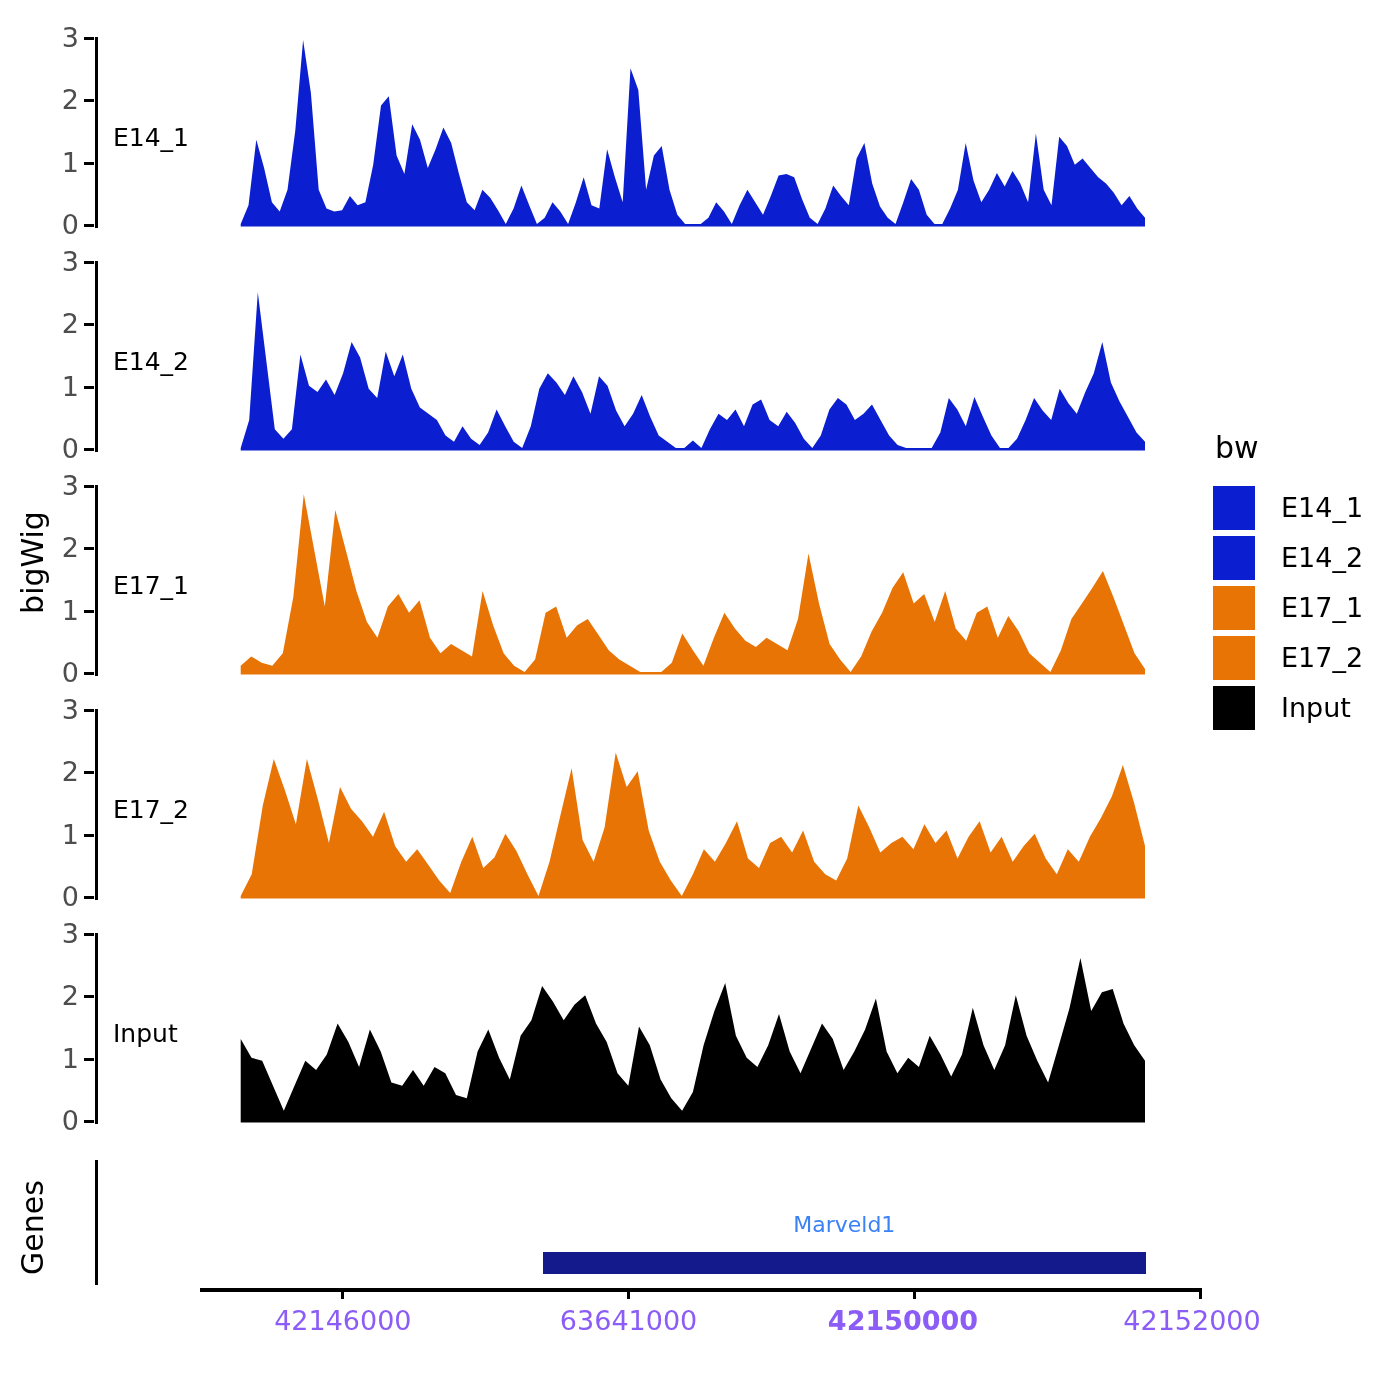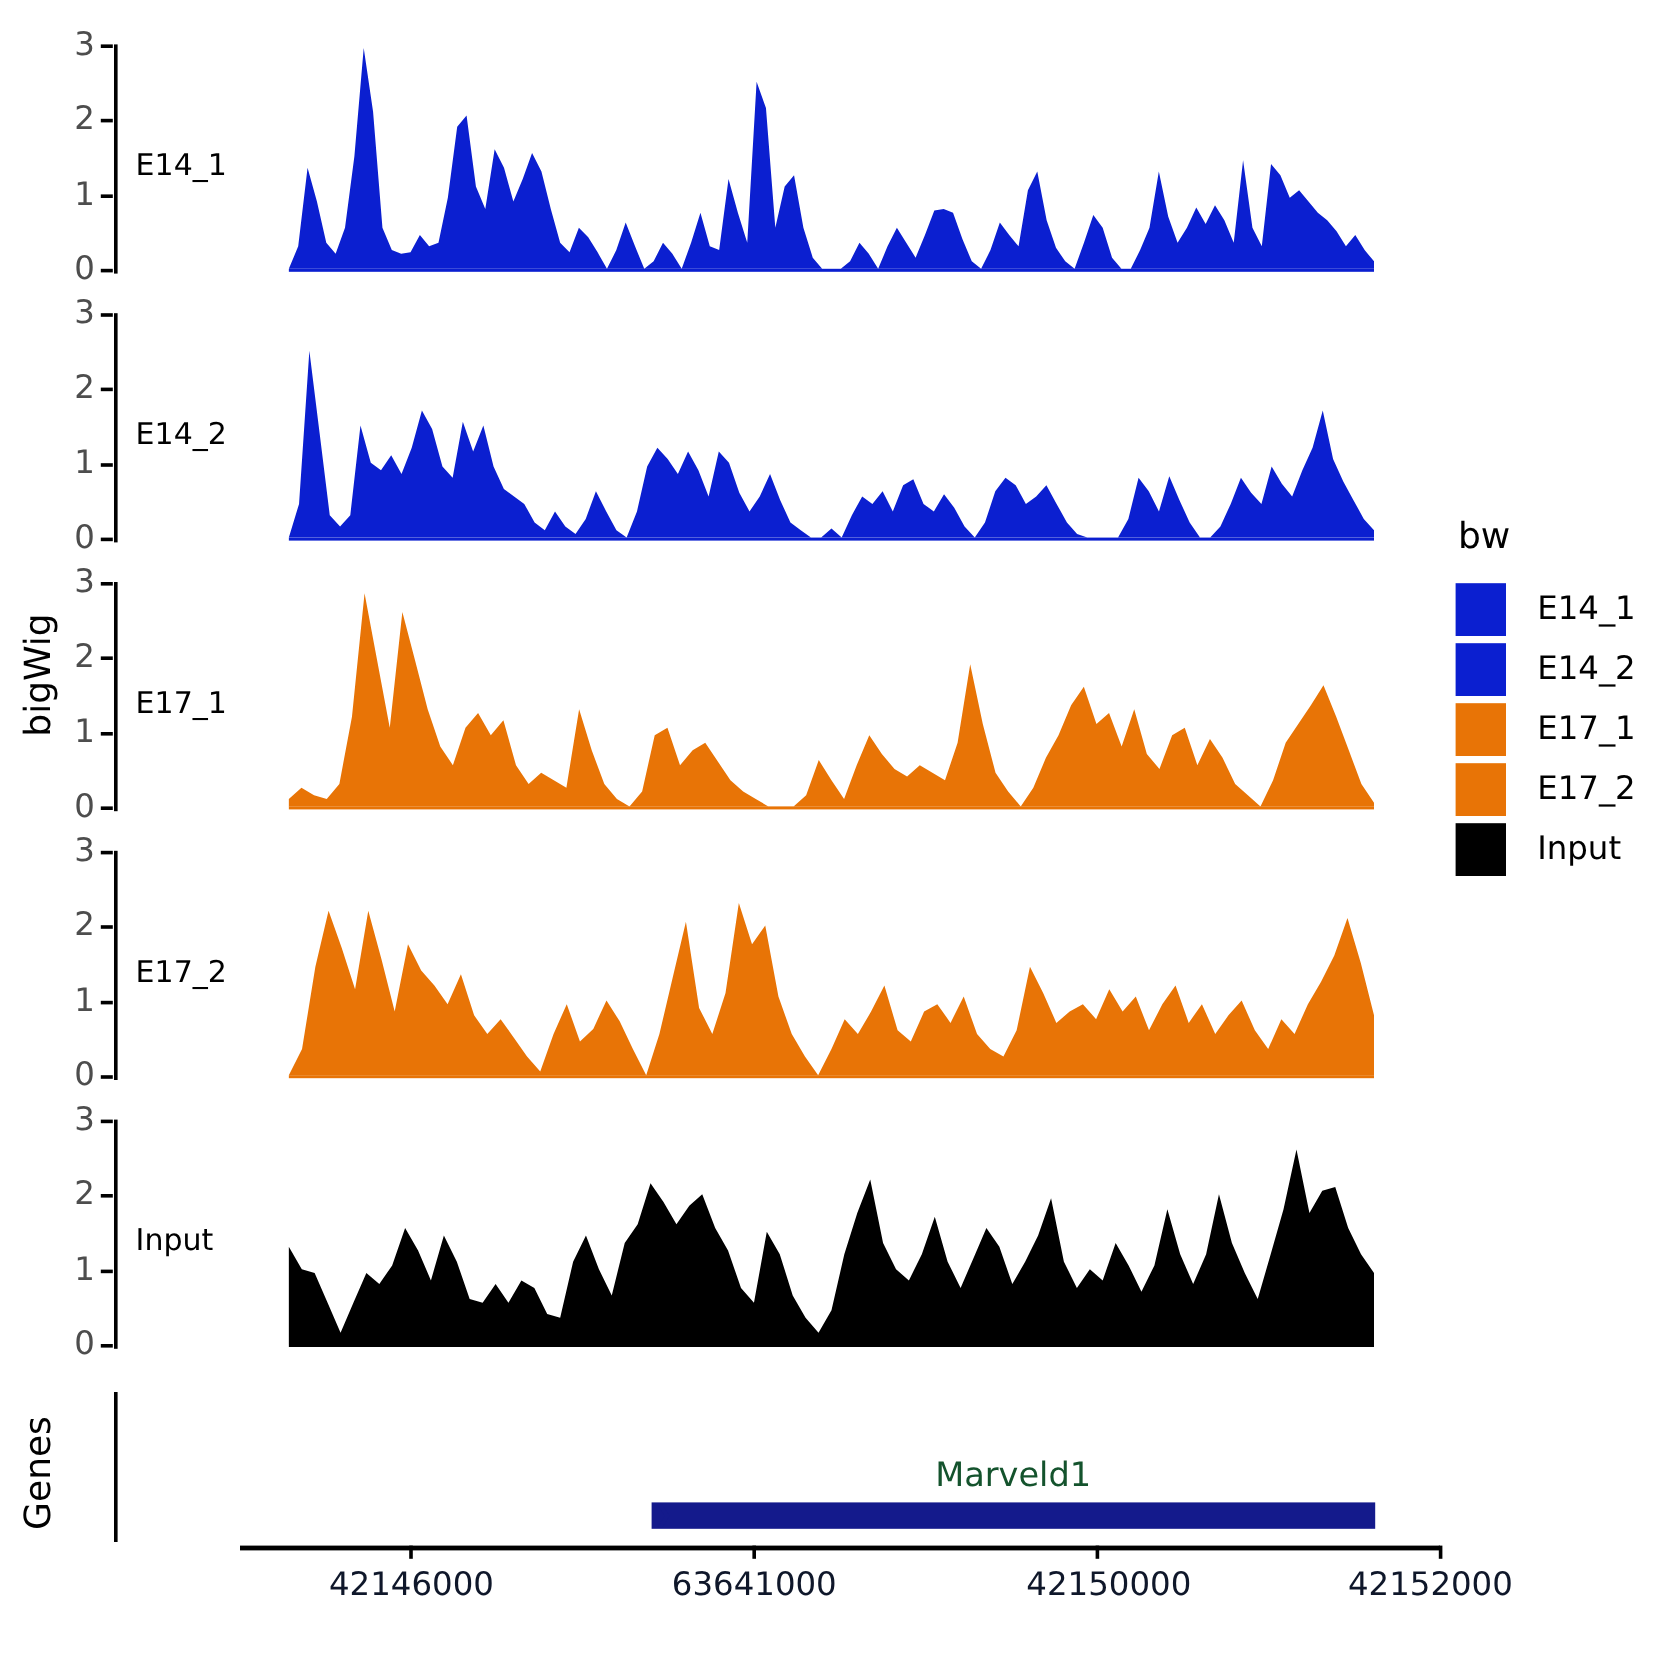--- a/index.html
+++ b/index.html
@@ -54,28 +54,28 @@
   
   #genes-panel{position:absolute;left:95px;top:1160px;width:1105px;height:125px;}
   #genes-spine{position:absolute;left:0;top:0;width:3px;height:125px;background:#000;}
   #gene-bar{
     position:absolute;height:22px;background:#141a8c;
   }
   #gene-arrow{
     position:absolute;color:#141a8c;font-size:19px;font-weight:bold;line-height:1;
   }
   #gene-label{
-    position:absolute;color:#14532d;font-size:28px;white-space:nowrap;
+    position:absolute;color:#3b82f6;font-size:22px;white-space:nowrap;
     transform:translateX(-50%);
   }
   
   #xaxis-line{position:absolute;left:200px;top:1288px;width:1000px;height:4px;background:#000;}
   .xtick{position:absolute;top:1288px;width:3px;height:11px;background:#000;}
   .xticklabel{
-    position:absolute;top:1305px;color:#0f172a;font-size:27px;
+    position:absolute;top:1305px;color:#8b5cf6;font-size:27px;
     transform:translateX(-50%);white-space:nowrap;
   }
 </style>
 </head>
 <body>
 
 <div id="root">
 
   <div class="axis-title" id="bigwig-title">bigWig</div>
   <div class="axis-title" id="genes-title">Genes</div>
@@ -210,21 +210,21 @@
     <div id="gene-arrow" style="left: 449.857px; top: 93px; color: rgb(20, 26, 140);">❯</div>
   </div>
 
   <div id="xaxis-line"></div>
   <div id="xaxis-ticks">
       <div class="xtick" style="left: 341.357px;"></div>
       <div class="xticklabel" style="left: 342.857px;">42146000</div>
       <div class="xtick" style="left: 627.071px;"></div>
       <div class="xticklabel" style="left: 628.571px;">63641000</div>
       <div class="xtick" style="left: 912.786px;"></div>
-      <div class="xticklabel" style="left: 924px;">42150000</div>
+      <div class="xticklabel" style="left: 903px; font-weight: bold;">42150000</div>
       <div class="xtick" style="left: 1198.5px;"></div>
       <div class="xticklabel" style="left: 1192px;">42152000</div>
     </div>
 
   <div id="legend">
     <div id="legend-title">bw</div>
     <div id="legend-items">
         <div class="legend-row">
           <div class="legend-swatch" style="background: rgb(11, 31, 208);"></div>
           <div class="legend-text">E14_1</div>

